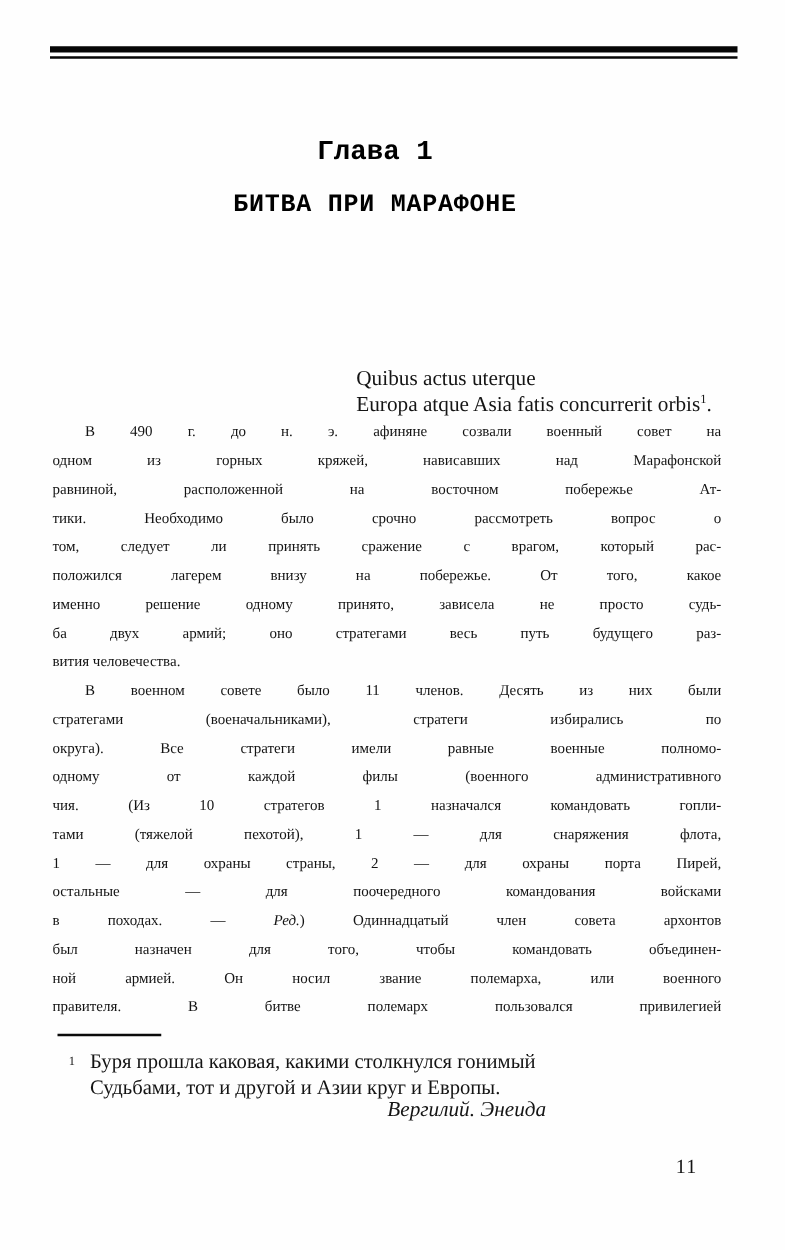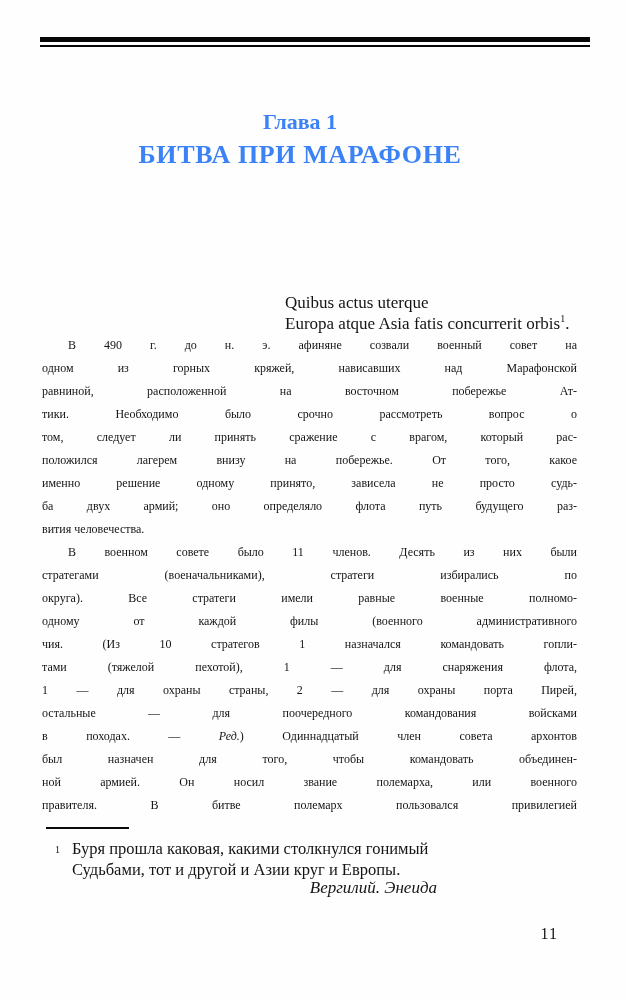--- a/index.html
+++ b/index.html
@@ -10,24 +10,24 @@
   }
   
   .rule { position:absolute; left:40px; top:37px; width:550px; }
   .rule .thick { height:5px; background:#060606; }
   .rule .gap   { height:3px; }
   .rule .thin  { height:2px; background:#060606; }
 
   
   .chapter {
     position:absolute; left:40px; top:109px; width:520px; text-align:center;
-    font-family:Liberation Serif, serif; font-weight:bold; color:#3b82f6;
+    font-family:Liberation Mono, monospace; font-weight:bold; color:#000000;
   }
   .chapter .label { font-size:22px; line-height:26px; }
-  .chapter .title { font-size:26px; line-height:26px; margin-top:7px; letter-spacing:0.6px; }
+  .chapter .title { font-size:20px; line-height:26px; margin-top:17px; letter-spacing:0.6px; }
 
   
   .epigraph { position:absolute; left:285px; top:267px; font-size:17px; line-height:21px;margin-top:25px; }
   .epigraph sup { font-size:10px; line-height:0; }
 
   
   .bodytext { position:absolute; left:42px; top:334px; width:535px;
               font-size:12px; line-height:23px; }
   .bline { text-align:justify; text-align-last:justify; height:23px; overflow:hidden; }
   .bline.noj { text-align-last:left; }
@@ -70,21 +70,21 @@
 
   <div class="bodytext">
     <div>
       <div class="bline indent">В 490 г. до н. э. афиняне созвали военный совет на</div>
       <div class="bline">одном из горных кряжей, нависавших над Марафонской</div>
       <div class="bline">равниной, расположенной на восточном побережье Ат-</div>
       <div class="bline">тики. Необходимо было срочно рассмотреть вопрос о</div>
       <div class="bline">том, следует ли принять сражение с врагом, который рас-</div>
       <div class="bline">положился лагерем внизу на побережье. От того, какое</div>
       <div class="bline">именно решение одному принято, зависела не просто судь-</div>
-      <div class="bline">ба двух армий; оно определяло флота путь будущего раз-</div>
+      <div class="bline">ба двух армий; оно стратегами весь путь будущего раз-</div>
       <div class="bline noj">вития человечества.</div>
     </div>
     <div>
       <div class="bline indent">В военном совете было 11 членов. Десять из них были</div>
       <div class="bline">стратегами (военачальниками), стратеги избирались по</div>
       <div class="bline">округа). Все стратеги имели равные военные полномо-</div>
       <div class="bline">одному от каждой филы (военного административного</div>
       <div class="bline">чия. (Из 10 стратегов 1 назначался командовать гопли-</div>
       <div class="bline">тами (тяжелой пехотой), 1 — для снаряжения флота,</div>
       <div class="bline">1 — для охраны страны, 2 — для охраны порта Пирей,</div>

